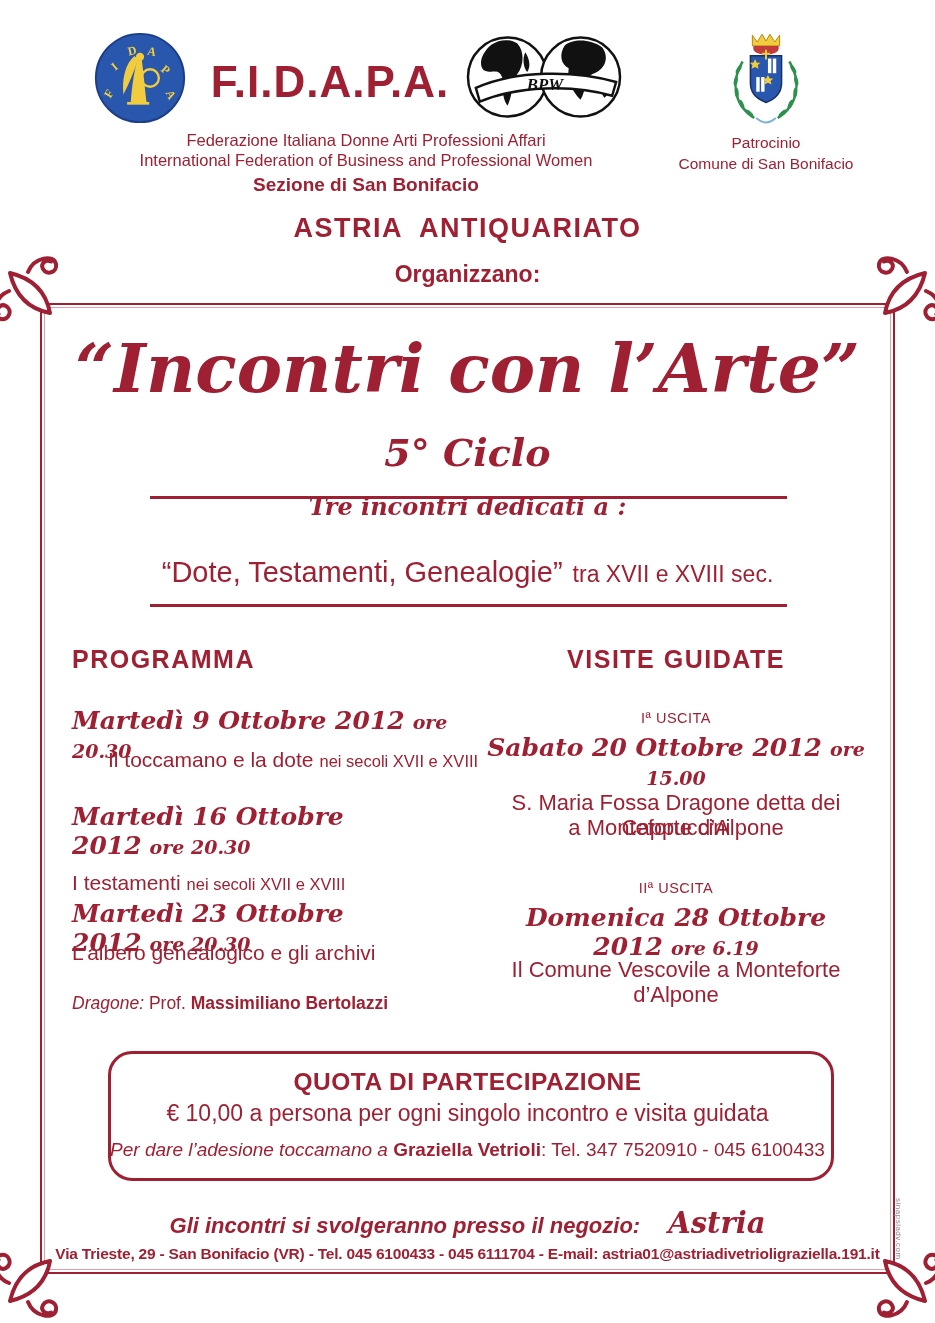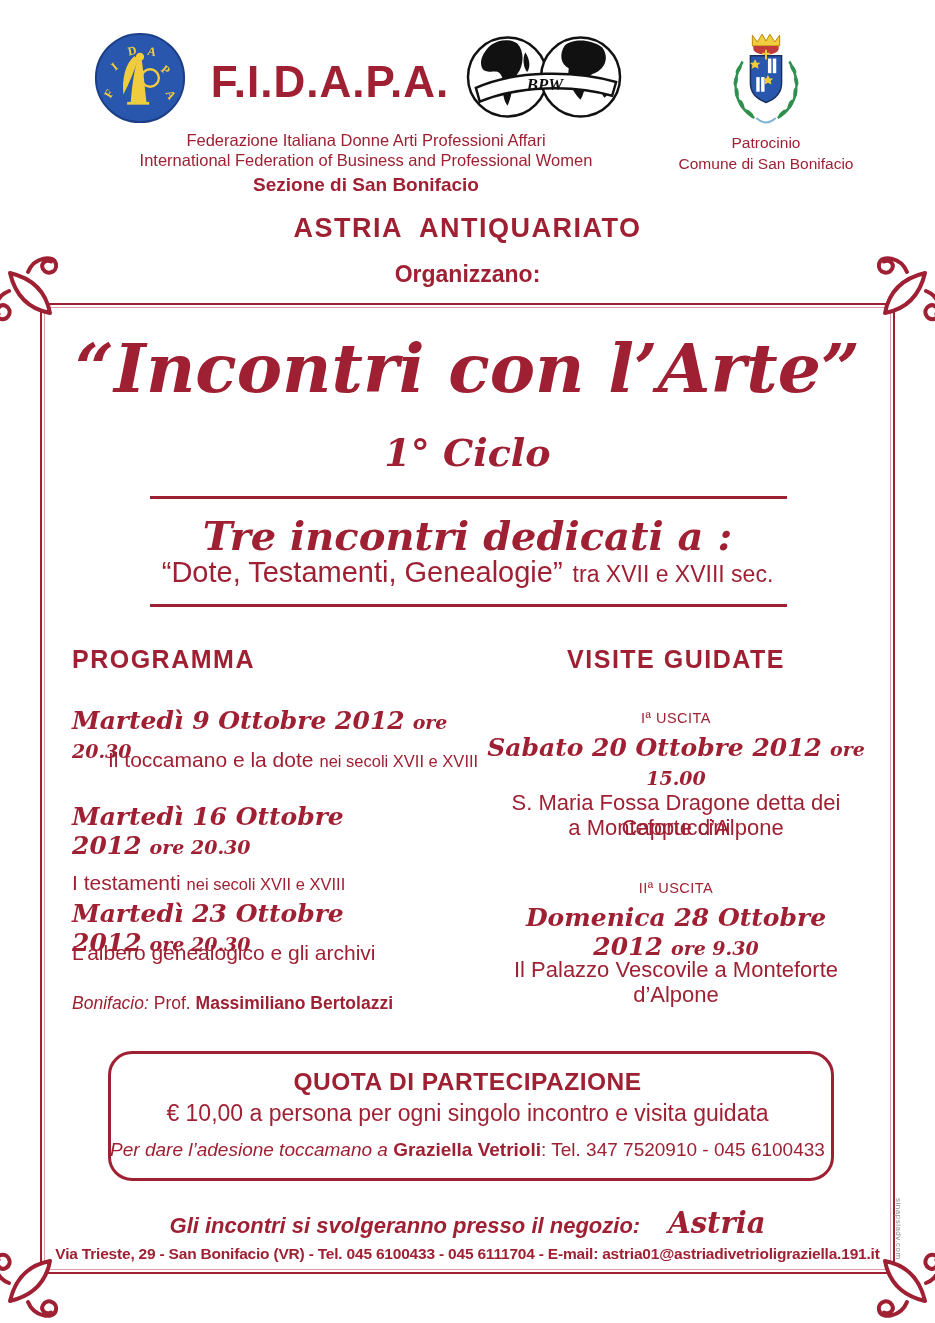--- a/index.html
+++ b/index.html
@@ -28,21 +28,21 @@
   .frame { left:40px; top:303px; width:855px; height:971px;
     border:2.5px solid #9E2032; }
   .frame::before { content:""; position:absolute; inset:2px;
     border:1.5px solid #DCA0A8; }
   .flourish { width:90px; height:90px; }
 
   
   .main-title { top:328px; font-size:68px; line-height:1.2; }
   .cycle { top:430px; font-size:38px; }
   .rule { position:absolute; left:150px; width:637px; height:3px; background:#9E2032; }
-  .dedic-intro { top:512px; font-size:40px; }
+  .dedic-intro { top:492px; font-size:24px; }
   .dedic-main { top:556px; font-size:29px; font-weight:500; }
   .dedic-suffix { font-size:23px; margin-left:10px; }
 
   
   .col-left  { position:absolute; left:72px;  width:386px; text-align:left; }
   .col-right { position:absolute; left:478px; width:396px; text-align:center; }
   .col-head { font-size:25px; font-weight:bold; letter-spacing:1.5px; }
   .date-line { font-size:25px; }
   .time { font-size:19px; margin-left:8px; }
   .item-title { font-size:21px; }
@@ -159,21 +159,21 @@
   <path d="M42,23 C48,8 68,5 70,15 C71.5,23 61,27 57,20 C54,14.5 60,10 65,12.5" fill="none" stroke="#9E2032" stroke-width="4" stroke-linecap="round"></path>
   <path d="M23,42 C8,48 5,68 15,70 C23,71.5 27,61 20,57 C14.5,54 10,60 12.5,65" fill="none" stroke="#9E2032" stroke-width="4" stroke-linecap="round"></path>
 </svg>
 <svg class="abs flourish" style="left:859px; top:1235px; transform:scale(-1,-1);" viewBox="0 0 90 90">
   <path d="M24,24 Q58,32 64,64 Q32,58 24,24 Z" fill="#fff" stroke="#9E2032" stroke-width="4" stroke-linejoin="round"></path>
   <path d="M42,23 C48,8 68,5 70,15 C71.5,23 61,27 57,20 C54,14.5 60,10 65,12.5" fill="none" stroke="#9E2032" stroke-width="4" stroke-linecap="round"></path>
   <path d="M23,42 C8,48 5,68 15,70 C23,71.5 27,61 20,57 C14.5,54 10,60 12.5,65" fill="none" stroke="#9E2032" stroke-width="4" stroke-linecap="round"></path>
 </svg>
 
 <div class="cen script main-title">“Incontri con l’Arte”</div>
-<div class="cen script cycle">1° Ciclo</div>
+<div class="cen script cycle">5° Ciclo</div>
 
 <div class="rule" style="top:496px;"></div>
 
 <div class="cen script dedic-intro">Tre incontri dedicati a :</div>
 <div class="cen dedic-main">
   <span>“Dote, Testamenti, Genealogie”</span><span class="dedic-suffix">tra  XVII e XVIII sec.</span>
 </div>
 
 <div class="rule" style="top:604px;"></div>
 
@@ -194,39 +194,39 @@
 </div>
 
 <div class="col-left script date-line" style="top:899px;">
   <span>Martedì 23 Ottobre 2012</span><span class="time">ore 20.30</span>
 </div>
 <div class="col-left item-title" style="top:941px;">
   <span>L’albero genealogico e gli archivi</span>
 </div>
 
 <div class="col-left relatore" style="top:993px;">
-  <span style="font-style:italic;">Bonifacio:</span>
+  <span style="font-style:italic;">Dragone:</span>
   <span>Prof.</span>
   <span class="bold">Massimiliano Bertolazzi</span>
 </div>
 
 <div class="col-right col-head" style="top:645px;">VISITE GUIDATE</div>
 
 <div class="col-right uscita" style="top:710px;">Iª USCITA</div>
 <div class="col-right script date-line" style="top:733px;">
   <span>Sabato 20 Ottobre 2012</span><span class="time">ore 15.00</span>
 </div>
 <div class="col-right visit-line" style="top:790px;">S. Maria Fossa Dragone detta dei Cappuccini</div>
 <div class="col-right visit-line" style="top:815px;">a Monteforte d’Alpone</div>
 
 <div class="col-right uscita" style="top:880px;">IIª USCITA</div>
 <div class="col-right script date-line" style="top:903px;">
-  <span>Domenica 28 Ottobre 2012</span><span class="time">ore 9.30</span>
-</div>
-<div class="col-right visit-line" style="top:957px;">Il Palazzo Vescovile a Monteforte d’Alpone</div>
+  <span>Domenica 28 Ottobre 2012</span><span class="time">ore 6.19</span>
+</div>
+<div class="col-right visit-line" style="top:957px;">Il Comune Vescovile a Monteforte d’Alpone</div>
 
 <div class="abs fee-box"></div>
 <div class="cen fee-head">QUOTA DI PARTECIPAZIONE</div>
 <div class="cen fee-line">€ 10,00 a persona per ogni singolo incontro e visita guidata</div>
 <div class="cen fee-contact">
   <span style="font-style:italic;">Per dare l’adesione toccamano a</span>
   <span class="bold">Graziella Vetrioli</span><span>: Tel. 347 7520910 - 045 6100433</span>
 </div>
 
 <div class="cen venue">

